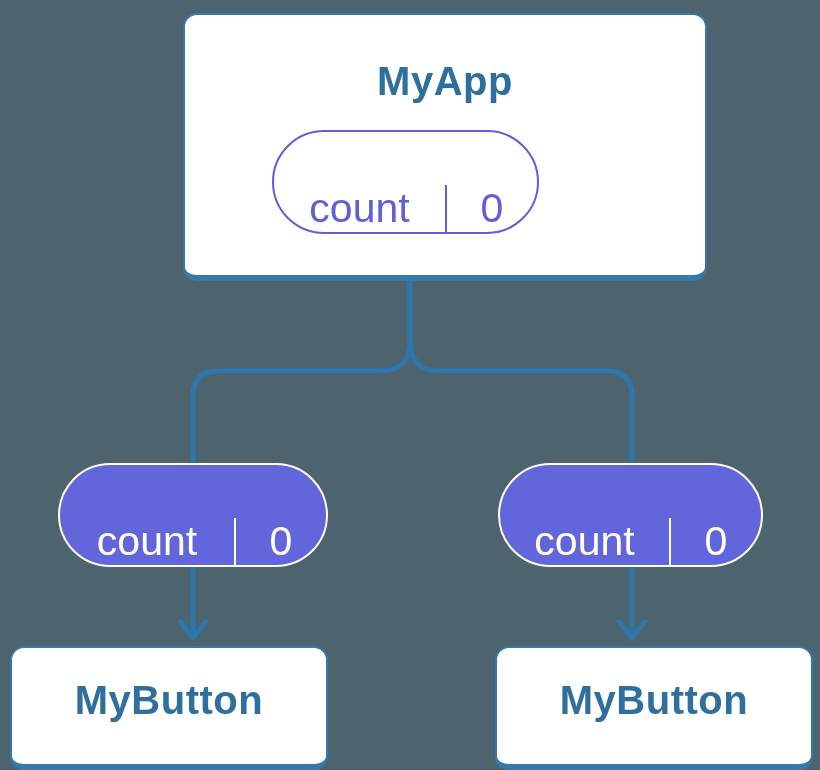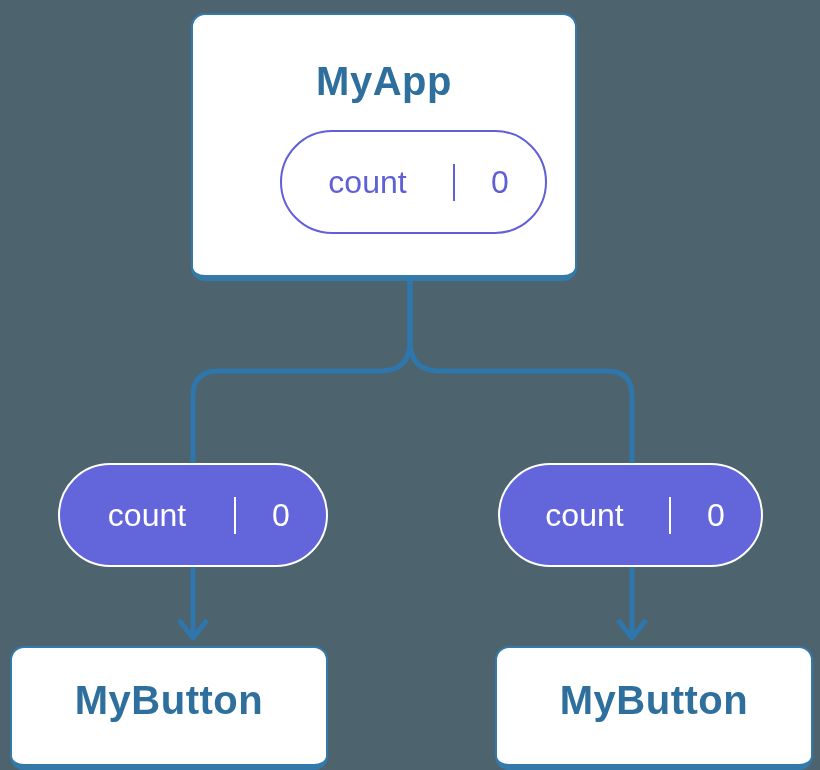--- a/index.html
+++ b/index.html
@@ -33,34 +33,34 @@
     border-bottom-width:6px;
     border-radius:14px;
   }
   .card-title{
     color:var(--title-text);
     font-size:40px;
     font-weight:600;
     text-align:center;
     letter-spacing:0.5px;
   }
-  .root-card{left:191px;top:13px;width:386px;height:268px;}
+  .root-card{left:183px;top:13px;width:524px;height:268px;}
   .root-card .card-title{position:absolute;left:0;right:0;top:44px;}
   .child-card{
     display:flex;align-items:center;justify-content:center;
     padding-bottom:12px;
   }
   .child-card-left{left:10px;top:646px;width:318px;height:124px;}
   .child-card-right{left:495px;top:646px;width:318px;height:124px;}
   .pill{
     position:absolute;
     display:flex;
-    align-items:center;
+    align-items:flex-end;
     border-radius:52px;
-    font-size:32px;
+    font-size:41px;
     overflow:hidden;
   }
   .pill .pill-key{
     flex:1 1 auto;
     display:flex;align-items:center;justify-content:center;
   }
   .pill .pill-value{
     flex:0 0 90px;
     display:flex;align-items:center;justify-content:center;
   }

